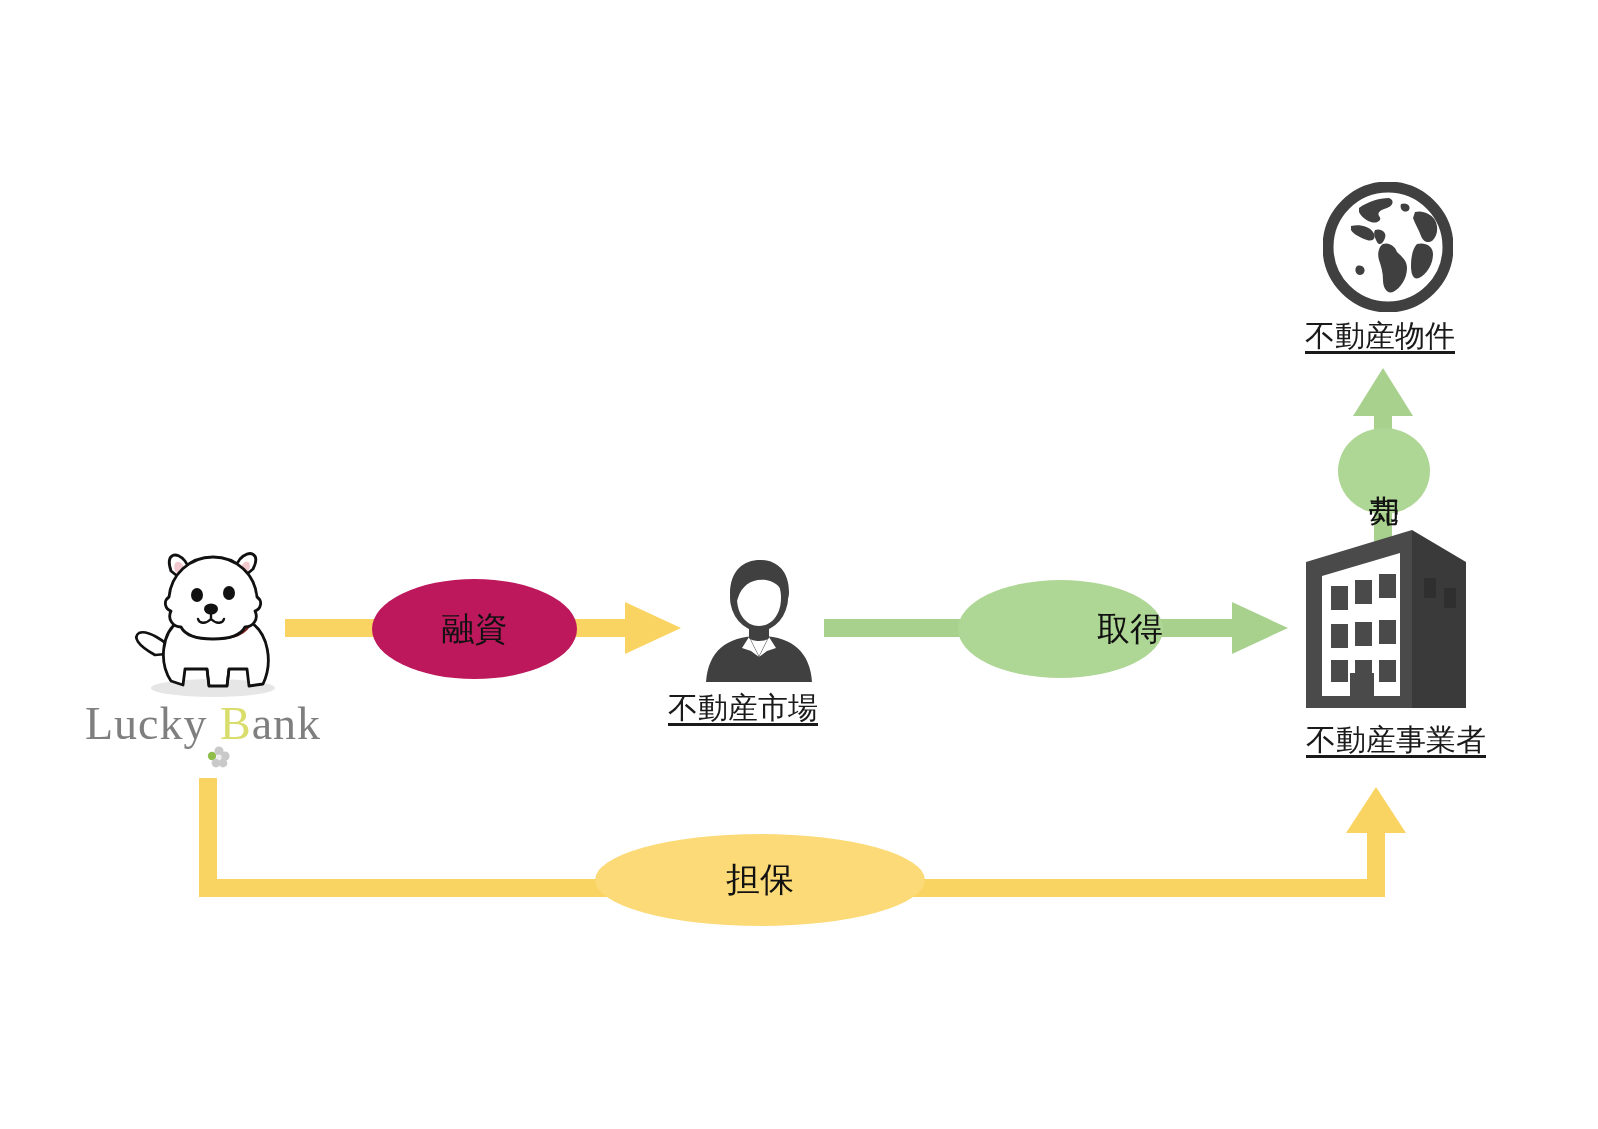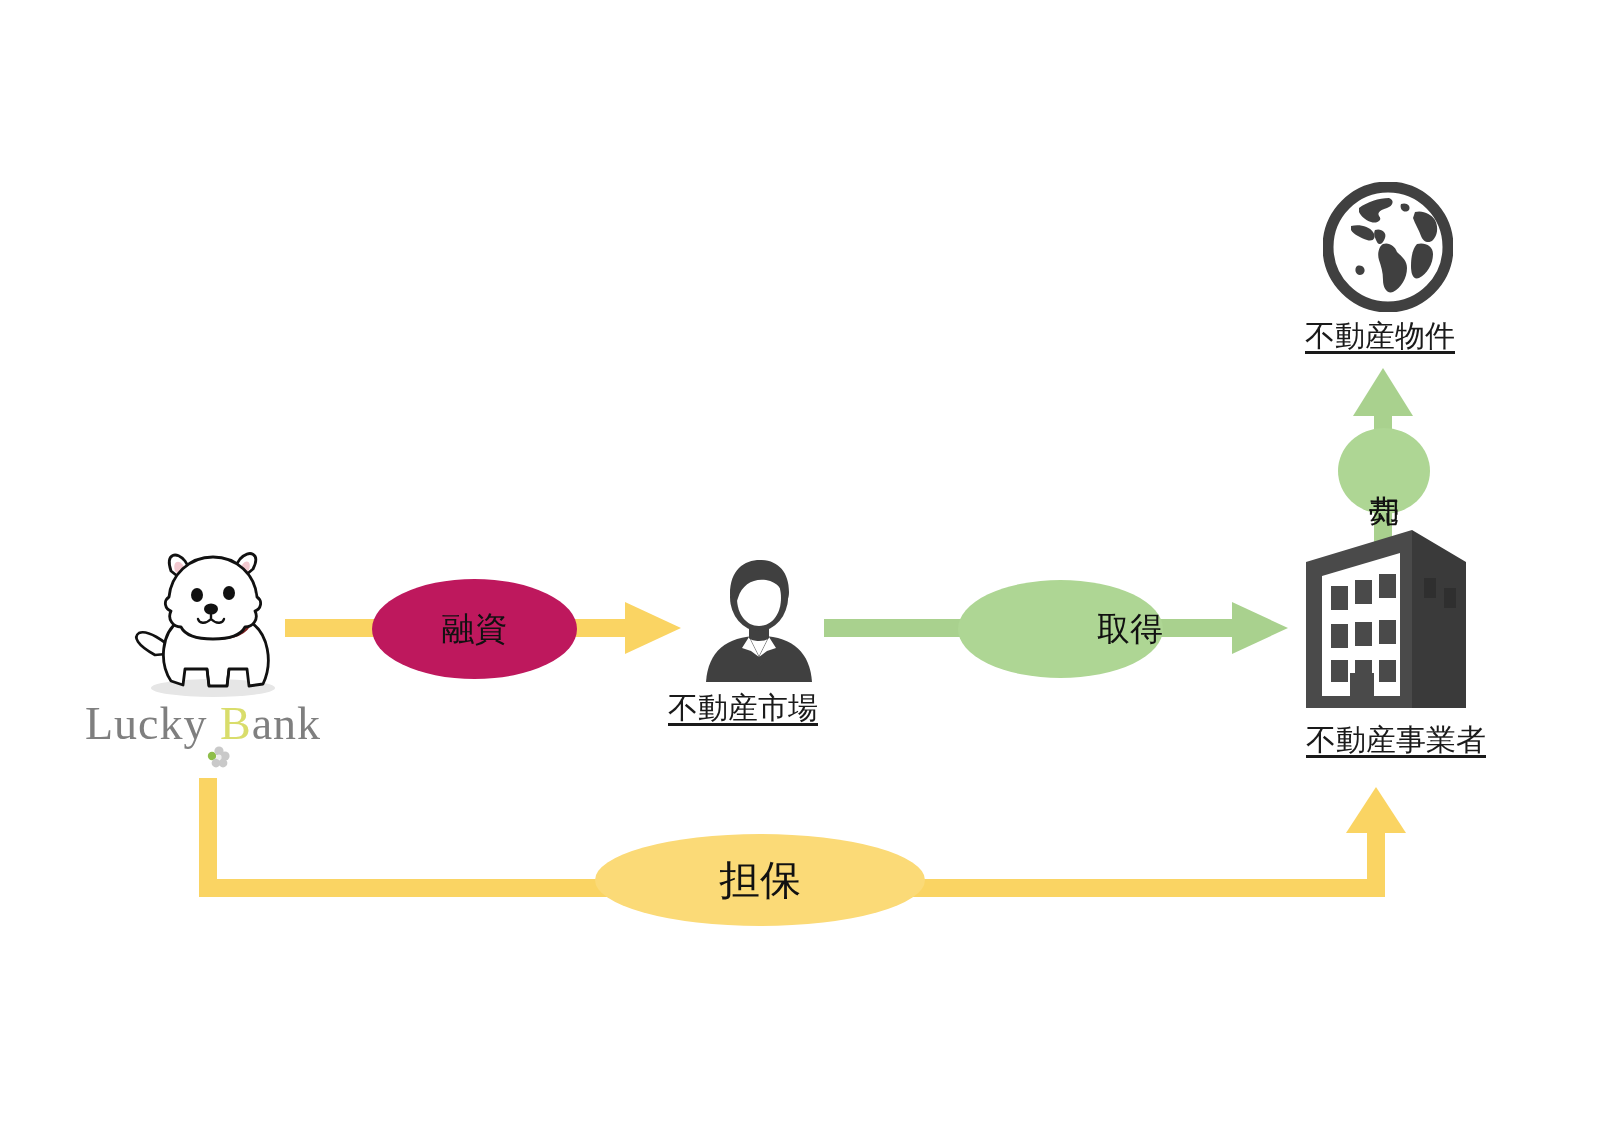--- a/index.html
+++ b/index.html
@@ -87,21 +87,21 @@
     border-radius: 50%;
     display: flex;
     align-items: center;
     justify-content: center;
     font-family: "DejaVu Sans", "Liberation Sans", sans-serif;
     color: #111111;
   }
   .flow-ellipse span { pointer-events: none; }
   #ellipse-yushi { font-size: 33px; }
   #ellipse-shutoku { font-size: 33px; justify-content: flex-end; }
-  #ellipse-tanpo { font-size: 41px; }
+  #ellipse-tanpo { font-size: 34px; }
   #circle-baikyaku {
     font-size: 31px;
     line-height: 1.02;
     writing-mode: vertical-rl;
     text-orientation: upright;
     letter-spacing: 0px;
   }
 </style>
 </head>
 <body>

